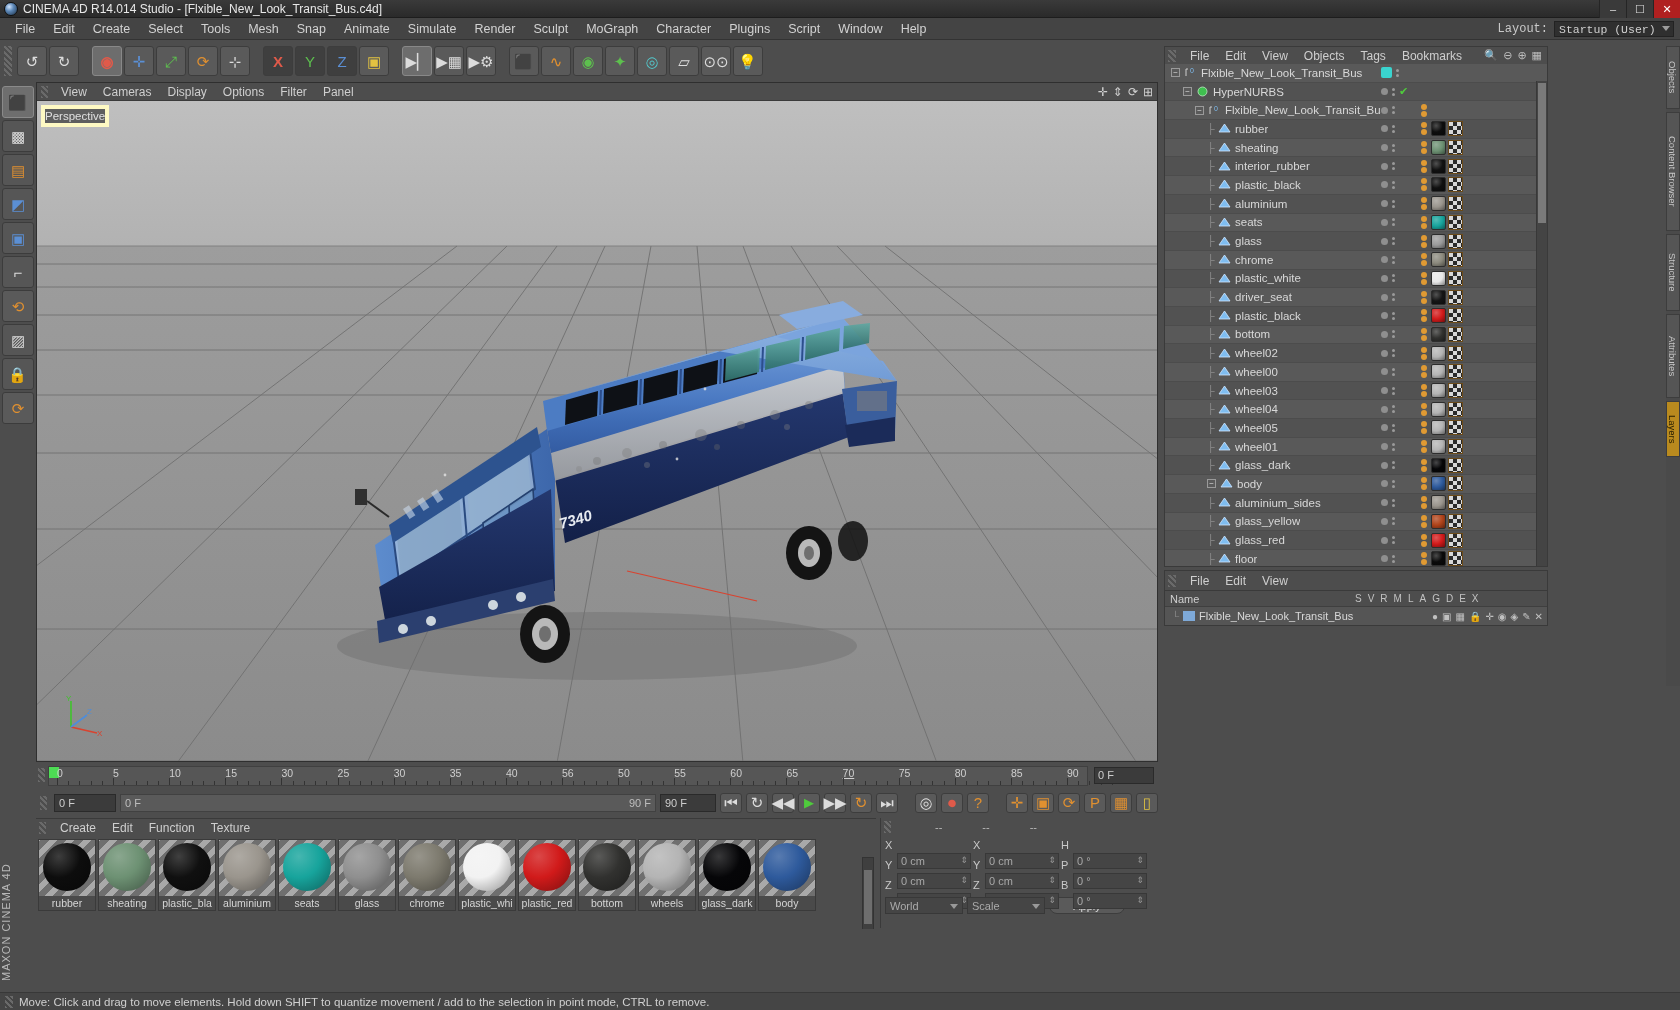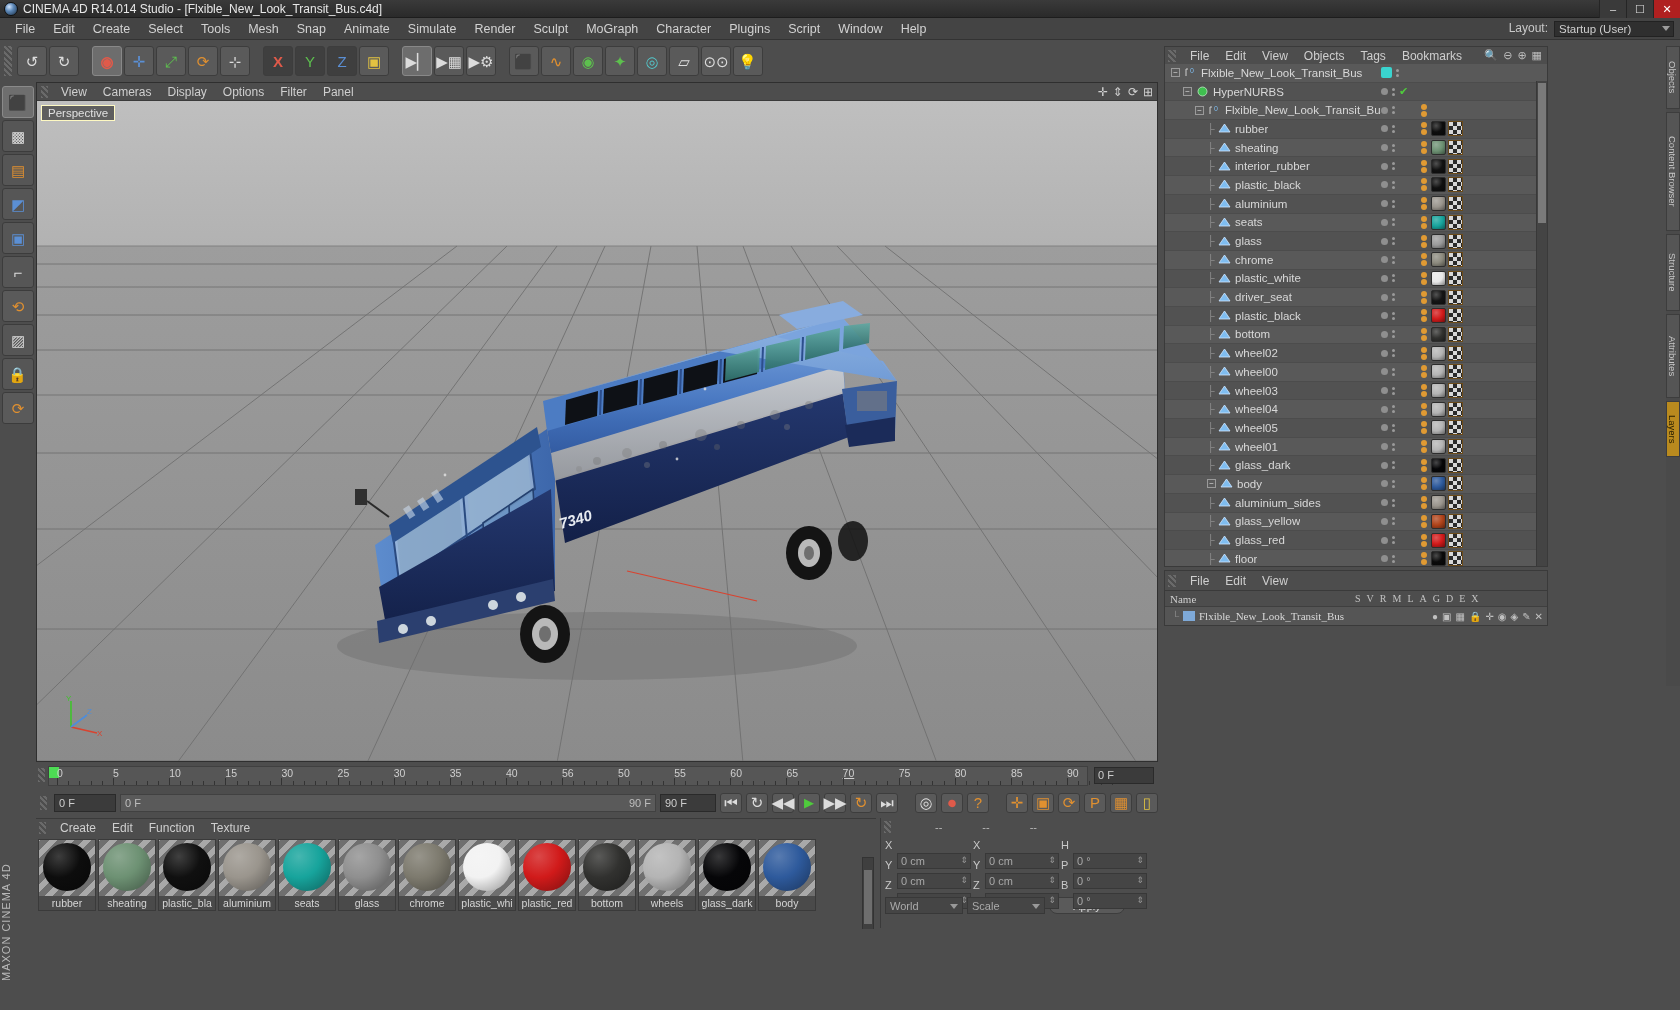--- a/index.html
+++ b/index.html
@@ -18,21 +18,21 @@
   .tb-btns { position:absolute; right:0; top:0; display:flex; height:18px; }
   .tb-btn { width:27px; height:18px; display:flex; align-items:center; justify-content:center;
      color:#dcdcdc; font-size:11px; background:#3a3a3a; border-left:1px solid #252525; }
   .tb-btn.close { background:#b02020; color:#fff; }
 
   
   .menubar { position:absolute; left:0; top:18px; width:1680px; height:22px;
      background:#444; display:flex; align-items:center; padding-left:6px;
      border-bottom:1px solid #333; }
   .menubar .mi { padding:2px 9px; color:#d2d2d2; font-size:12.5px; white-space:nowrap; }
-  .layout-box { position:absolute; right:6px; top:21px; display:flex; gap:6px; }
+  .layout-box { position:absolute; right:6px; top:21px; display:flex; align-items:center; gap:6px;font-family:Liberation Mono, monospace; }
   .layout-label { color:#c9c9c9; font-size:12px; }
   .layout-sel { width:120px; height:16px; background:#2f2f2f; border:1px solid #222;
      color:#cfcfcf; font-size:11.5px; display:flex; align-items:center; padding:0 4px;
      position:relative; }
   .layout-sel .arw { position:absolute; right:3px; top:4px; border-left:4px solid transparent;
      border-right:4px solid transparent; border-top:5px solid #9c9c9c; }
 
   
   .toolbar { position:absolute; left:0; top:40px; width:1160px; height:42px;
      background:#4d4d4d; display:flex; align-items:center; padding-left:4px; gap:2px; }
@@ -65,22 +65,22 @@
      border:1px solid #2f2f2f; background:#6f6f6f; overflow:hidden; }
   .vp-menu { position:absolute; left:0; top:0; width:100%; height:18px; background:#4d4d4d;
      display:flex; align-items:center; padding-left:4px; gap:0px; border-bottom:1px solid #3a3a3a; }
   .vp-menu .grip { width:7px; height:12px; margin-right:5px; background:
       repeating-linear-gradient(45deg,#6a6a6a 0 2px,transparent 2px 4px); }
   .vp-menu .mi { padding:1px 8px; font-size:12px; color:#cfcfcf; }
   .vp-icons { position:absolute; right:4px; top:2px; display:flex; gap:5px; align-items:center; }
   .vp-icons span { color:#cfcfcf; font-size:12px; }
   .vp-canvas { position:absolute; left:0; top:18px; width:100%; height:662px;
      background:linear-gradient(#b9b9b9 0%,#a8a8a8 22%,#9a9a9a 23%,#8a8a8a 100%); }
-  .vp-label { position:absolute; left:4px; top:22px; background:#5e5e5e; border:1px solid #fef9c3;
-     color:#e0e0e0; font-size:11.5px; padding:1px 6px; z-index:6; }
+  .vp-label { position:absolute; left:4px; top:22px; background:#5e5e5e; border:4px solid #fef9c3;
+     color:#e0e0e0; font-size:11.5px; padding:1px 0; z-index:6; }
   .axis-gizmo { position:absolute; left:24px; bottom:24px; width:44px; height:44px; z-index:6; }
 
   
   .timeline { position:absolute; left:36px; top:764px; width:1122px; height:24px;
      background:#4d4d4d; }
   .tl-grip { position:absolute; left:2px; top:4px; width:7px; height:14px;
      background:repeating-linear-gradient(45deg,#6a6a6a 0 2px,transparent 2px 4px); }
   .tl-track { position:absolute; left:12px; top:2px; right:70px; height:20px;
      background:#565656; border:1px solid #404040; }
   .tl-green { position:absolute; left:0px; top:0px; width:10px; height:11px; background:#4ddc54; }
@@ -186,21 +186,21 @@
   
   .attr { position:absolute; left:1164px; top:570px; width:384px; height:20px;
      background:#4d4d4d; border:1px solid #3a3a3a; border-bottom:none;
      display:flex; align-items:center; padding-left:3px; }
   .attr .grip { width:8px; height:12px; margin-right:6px;
      background:repeating-linear-gradient(45deg,#6a6a6a 0 2px,transparent 2px 4px); }
   .attr .mi { padding:0 8px; font-size:12px; color:#cfcfcf; }
 
   
   .layer { position:absolute; left:1164px; top:590px; width:384px; height:36px;
-     background:#4d4d4d; border:1px solid #3a3a3a;font-family:Liberation Serif, serif; }
+     background:#4d4d4d; border:1px solid #3a3a3a; }
   .lay-head { height:16px; display:flex; align-items:center; background:#4d4d4d;
      border-bottom:1px solid #3f3f3f; }
   .lay-head .nm { width:190px; padding-left:5px; font-size:11px; color:#cfcfcf; }
   .lay-head .cols { display:flex; gap:6px; font-size:10px; color:#c2c2c2; }
   .lay-row { height:18px; display:flex; align-items:center; background:#555; }
   .lay-row .dash { width:14px; color:#8e8e8e; font-size:10px; text-align:right; }
   .lay-row .ic { width:12px; height:10px; margin:0 4px; background:#7ea9d8; }
   .lay-row .nm { font-size:11px; color:#d8d8d8; flex:1; }
   .lay-row .icons { display:flex; gap:4px; padding-right:4px; color:#c0c0c0; font-size:10px; }
 
@@ -1702,14 +1702,18 @@
   <div class="rtabs" id="rtabs">
       <div class="rtab" style="height: 63px;">Objects</div>
       <div class="rtab" style="height: 119px;">Content Browser</div>
       <div class="rtab" style="height: 77px;">Structure</div>
       <div class="rtab" style="height: 84px;">Attributes</div>
       <div class="rtab amber" style="height: 56px;">Layers</div>
     </div>
 
   <div class="brand">MAXON CINEMA 4D</div>
 
+  <div class="statusbar">
+    <div class="grip"></div>
+    <div class="txt">Move: Click and drag to move elements. Hold down SHIFT to quantize movement / add to the selection in point mode, CTRL to remove.</div>
+  </div>
 
 </div>
 
 </body></html>

